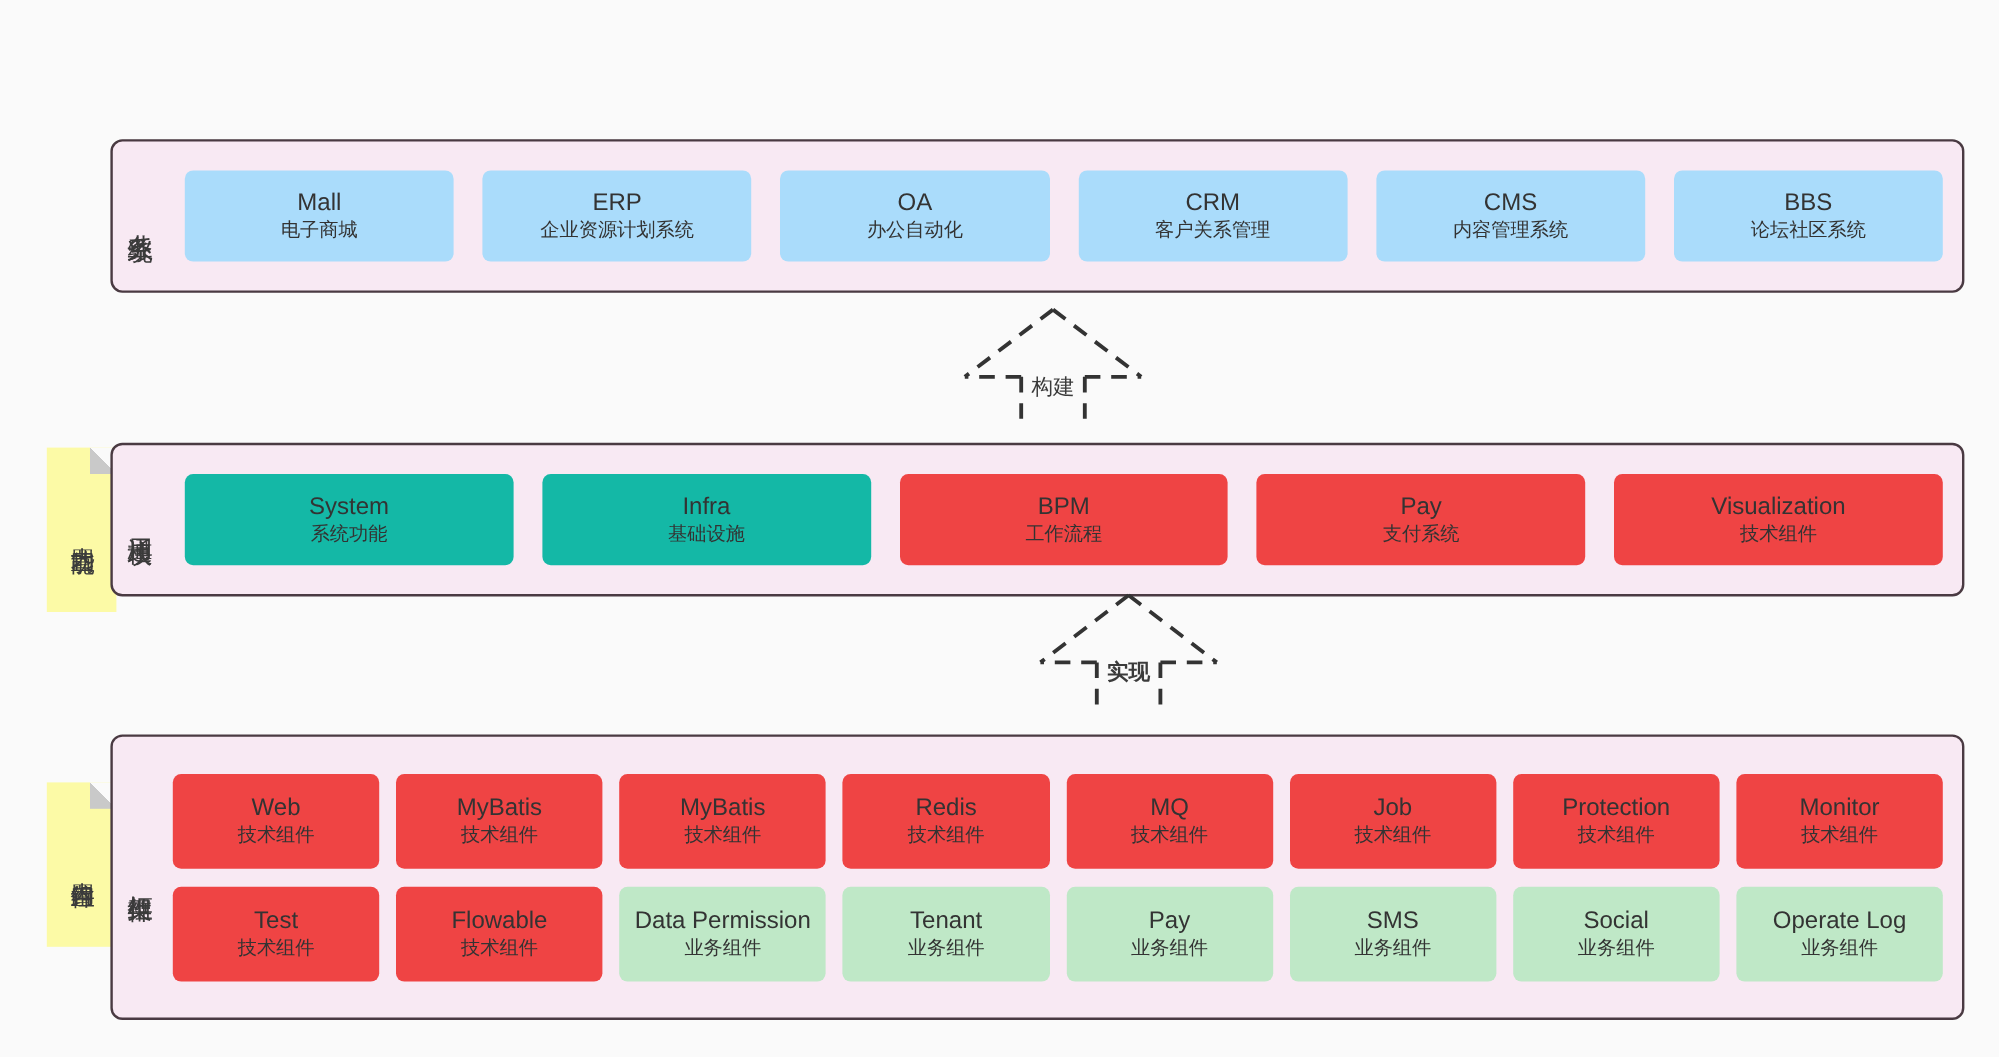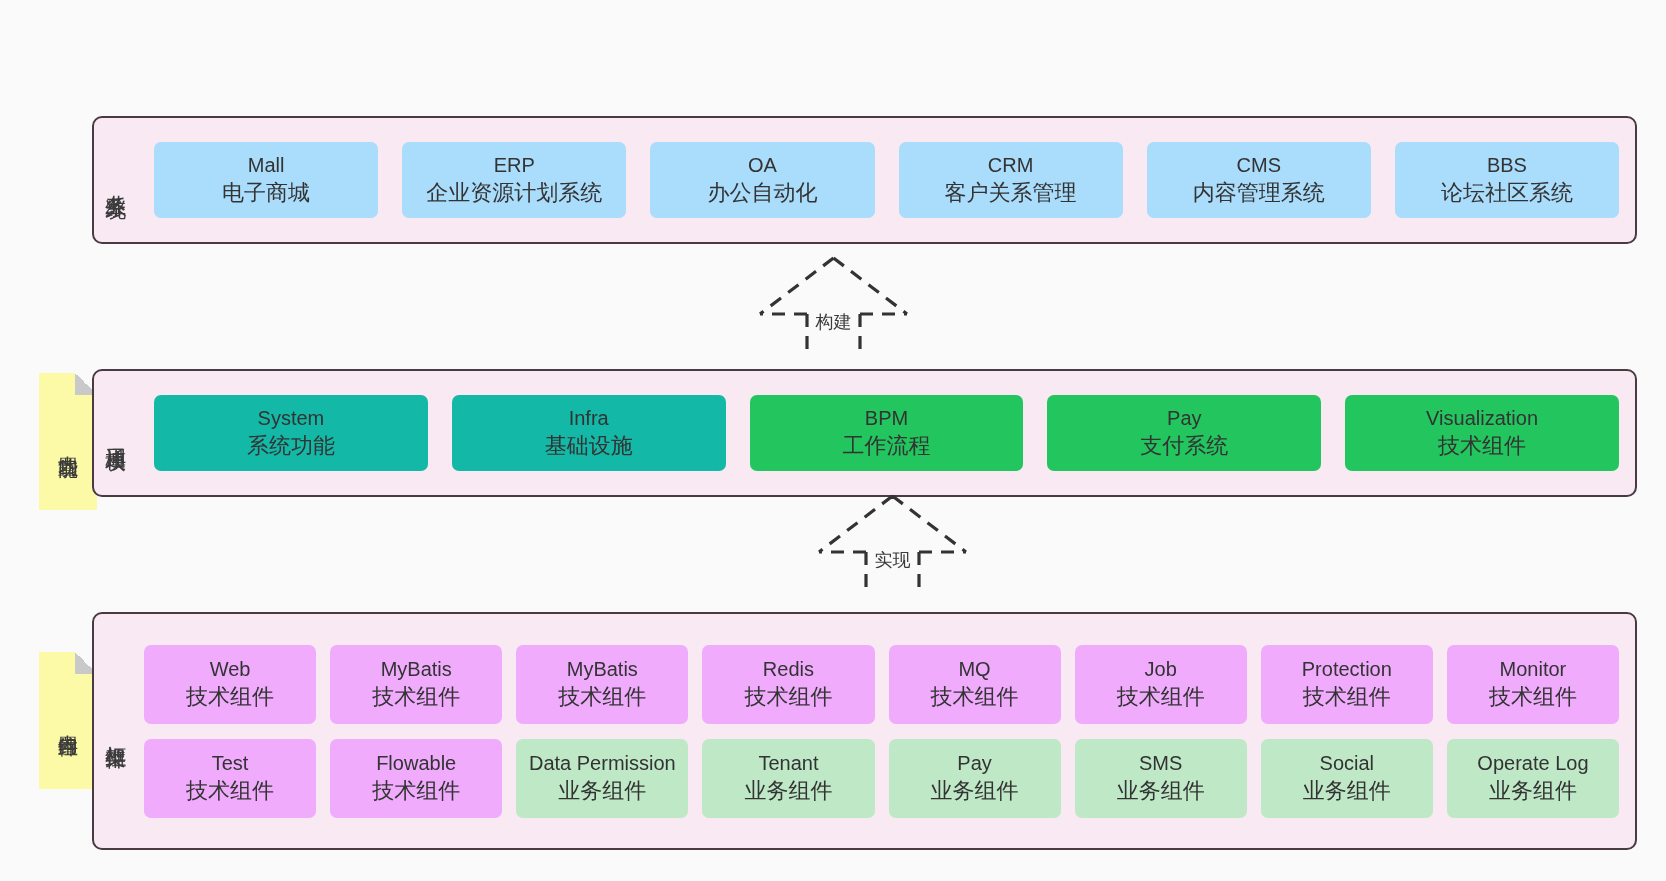--- a/index.html
+++ b/index.html
@@ -77,26 +77,26 @@
     display: flex;
     flex-direction: column;
     align-items: center;
     justify-content: center;
     text-align: center;
     line-height: 1.28;
     box-sizing: border-box;
     padding: 4px 6px;
   }
   .node .t1 { font-size: 20px; }
-  .node .t2 { font-size: 22px; font-family: Liberation Serif, serif; }
+  .node .t2 { font-size: 16px; font-family: Liberation Serif, serif; }
 
   .node-blue  { background: #aadcfb; }
   .node-red   { background: #14b8a6; }
-  .node-pink  { background: #22c55e; justify-content: center; }
-  .node-green { background: #f0abfc; }
+  .node-pink  { background: #ef4444; justify-content: center; }
+  .node-green { background: #ef4444; }
   .node-lgreen{ background: #bfe8c7; }
 
   
   #layer-business { left: 92px;  top: 116px; width: 1545px; height: 128px; }
   #layer-common   { left: 92px;  top: 369px; width: 1545px; height: 128px; }
   #layer-framework{ left: 92px;  top: 612px; width: 1545px; height: 238px; }
 
   #layer-business .node,
   #layer-common .node { height: 76px; margin-left: 10px; }
   #layer-framework .node { height: 79px; }
@@ -128,22 +128,22 @@
   }
   #note-functions  { left: 39px; top: 373px; height: 137px; }
   #note-components { left: 39px; top: 652px; height: 137px; }
 
   
   .relation {
     position: absolute;
     width: 175px;
     height: 105px;
   }
-  #relation-build     { left: 746px; top: 252px; text-decoration: underline; }
-  #relation-implement { left: 805px; top: 490px; }
+  #relation-build     { left: 790px; top: 252px; text-decoration: underline; }
+  #relation-implement { left: 853px; top: 490px; font-weight: bold; }
   .relation svg { display: block; overflow: visible; }
   .relation .rel-label {
     position: absolute;
     left: 0; right: 0;
     top: 58px;
     text-align: center;
     font-size: 18px;
     color: #3b3b3b;
     pointer-events: none;
   }

